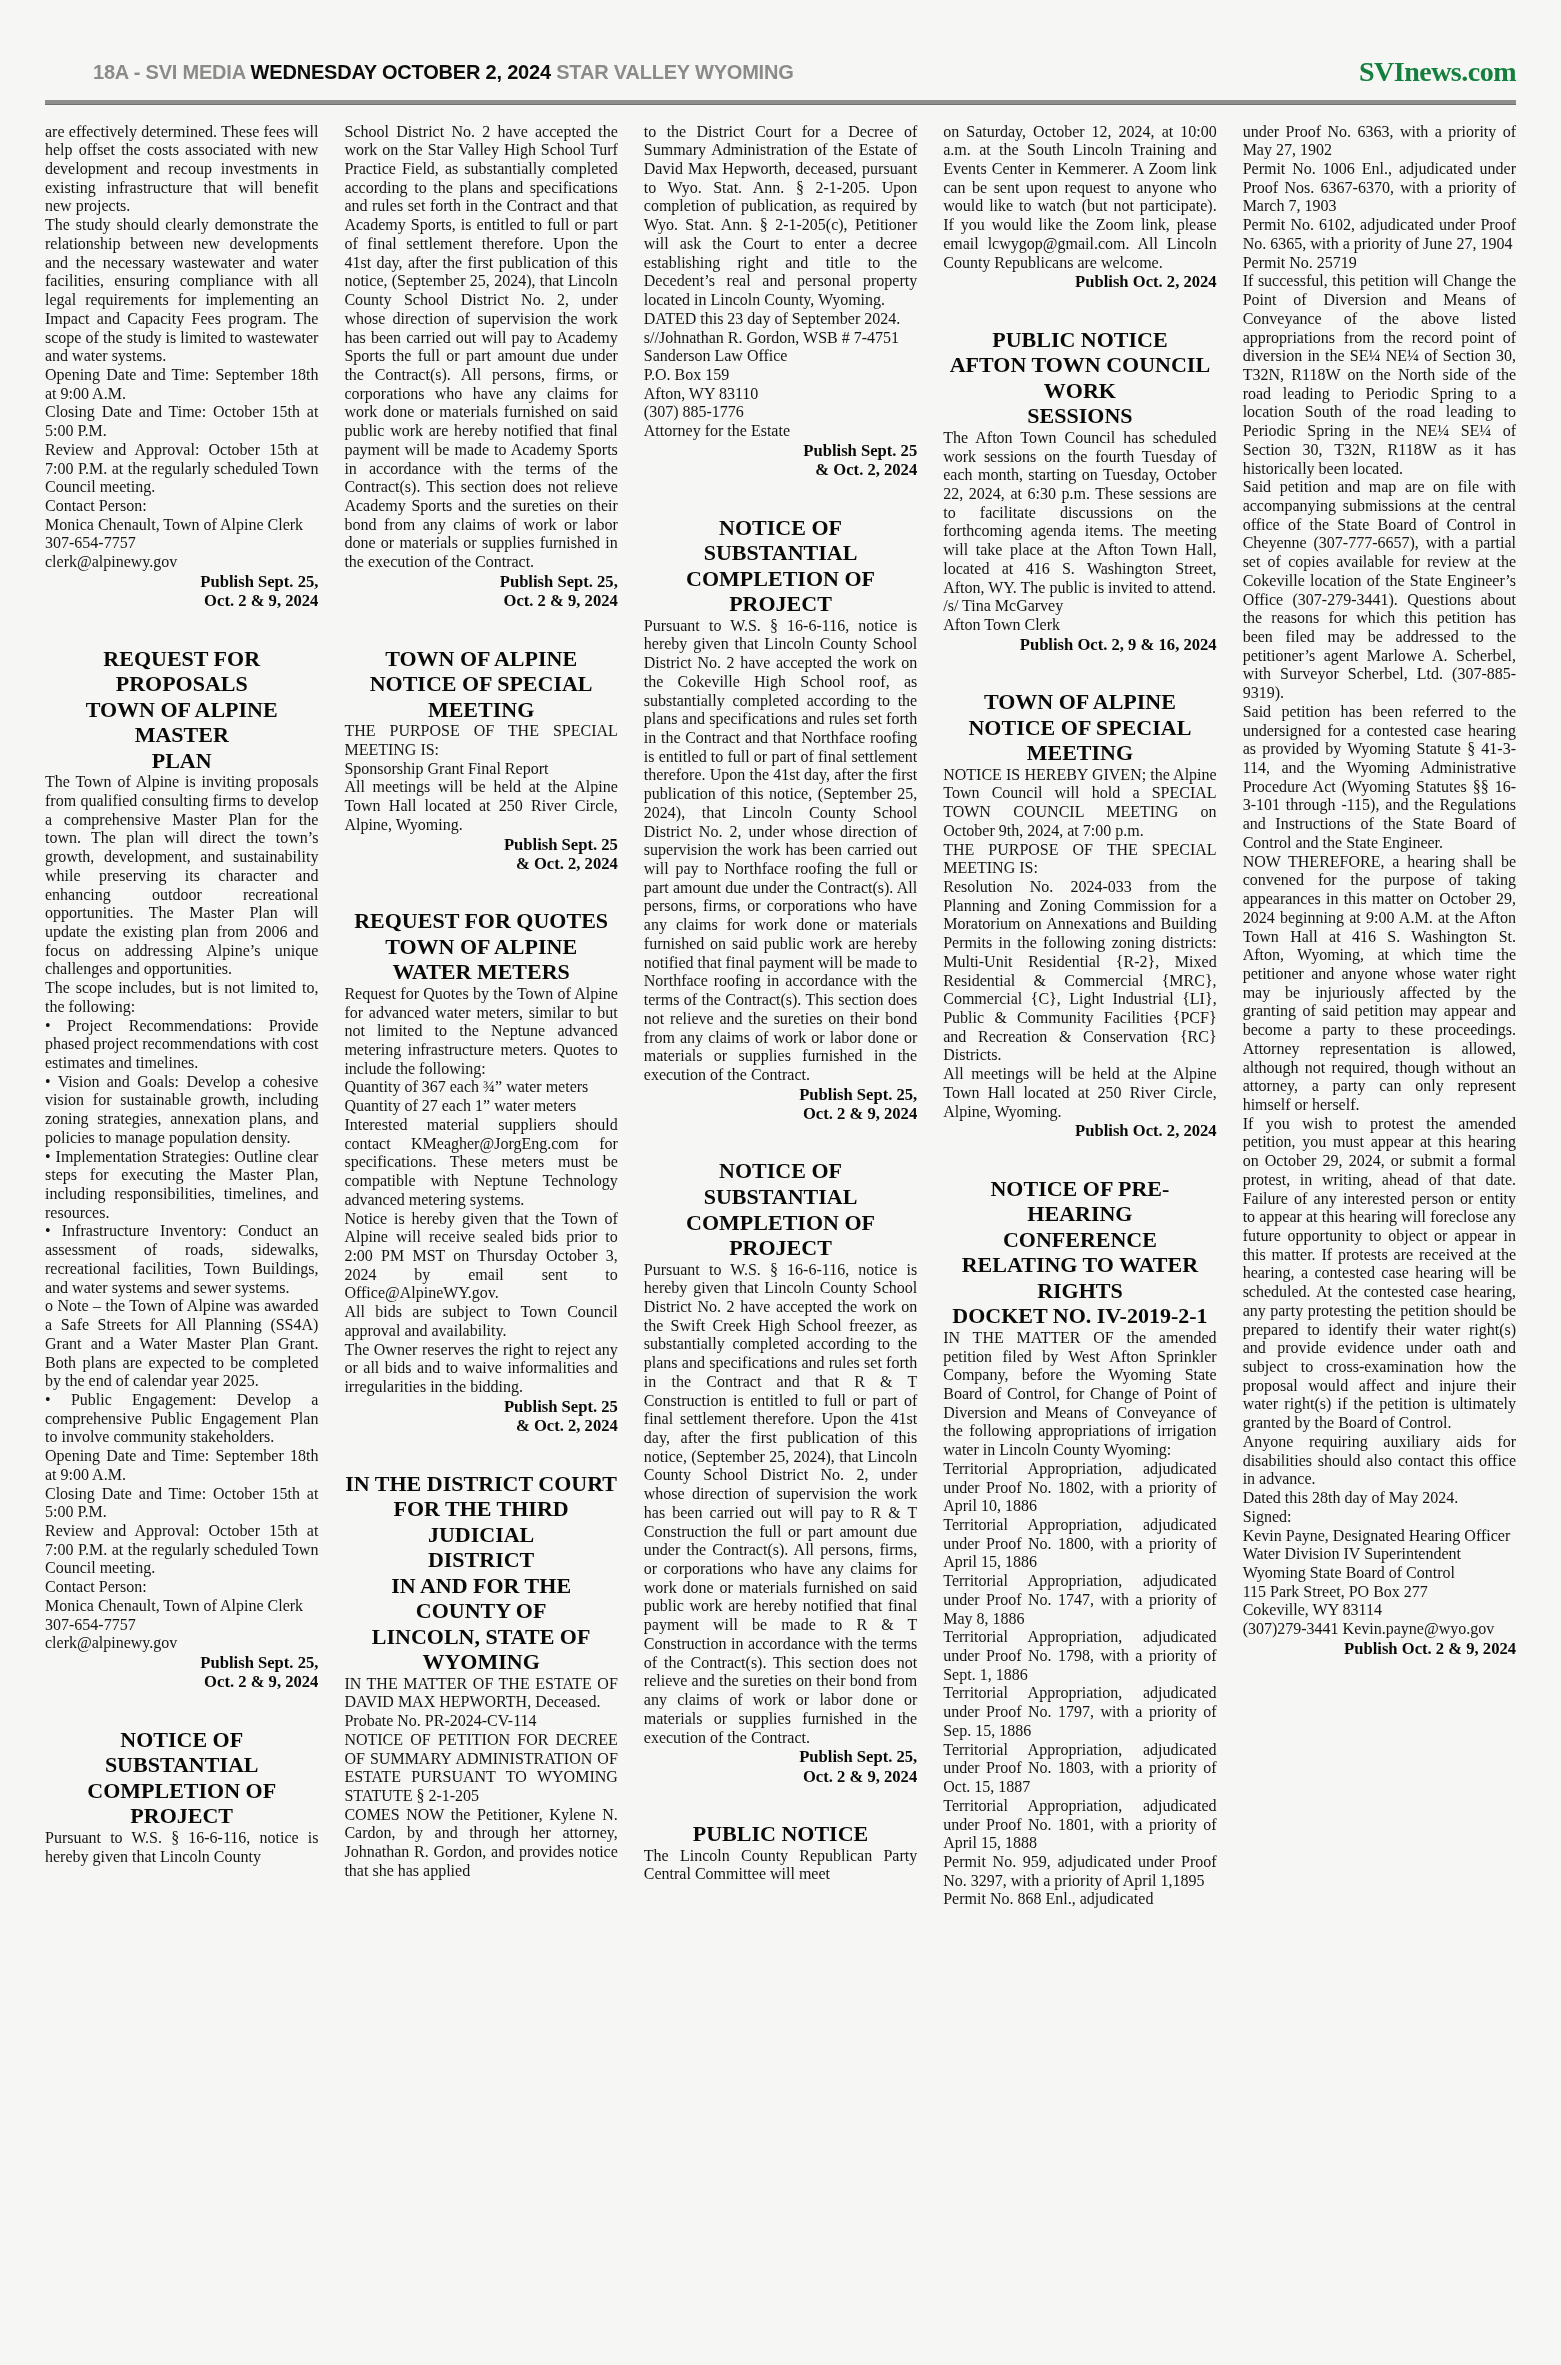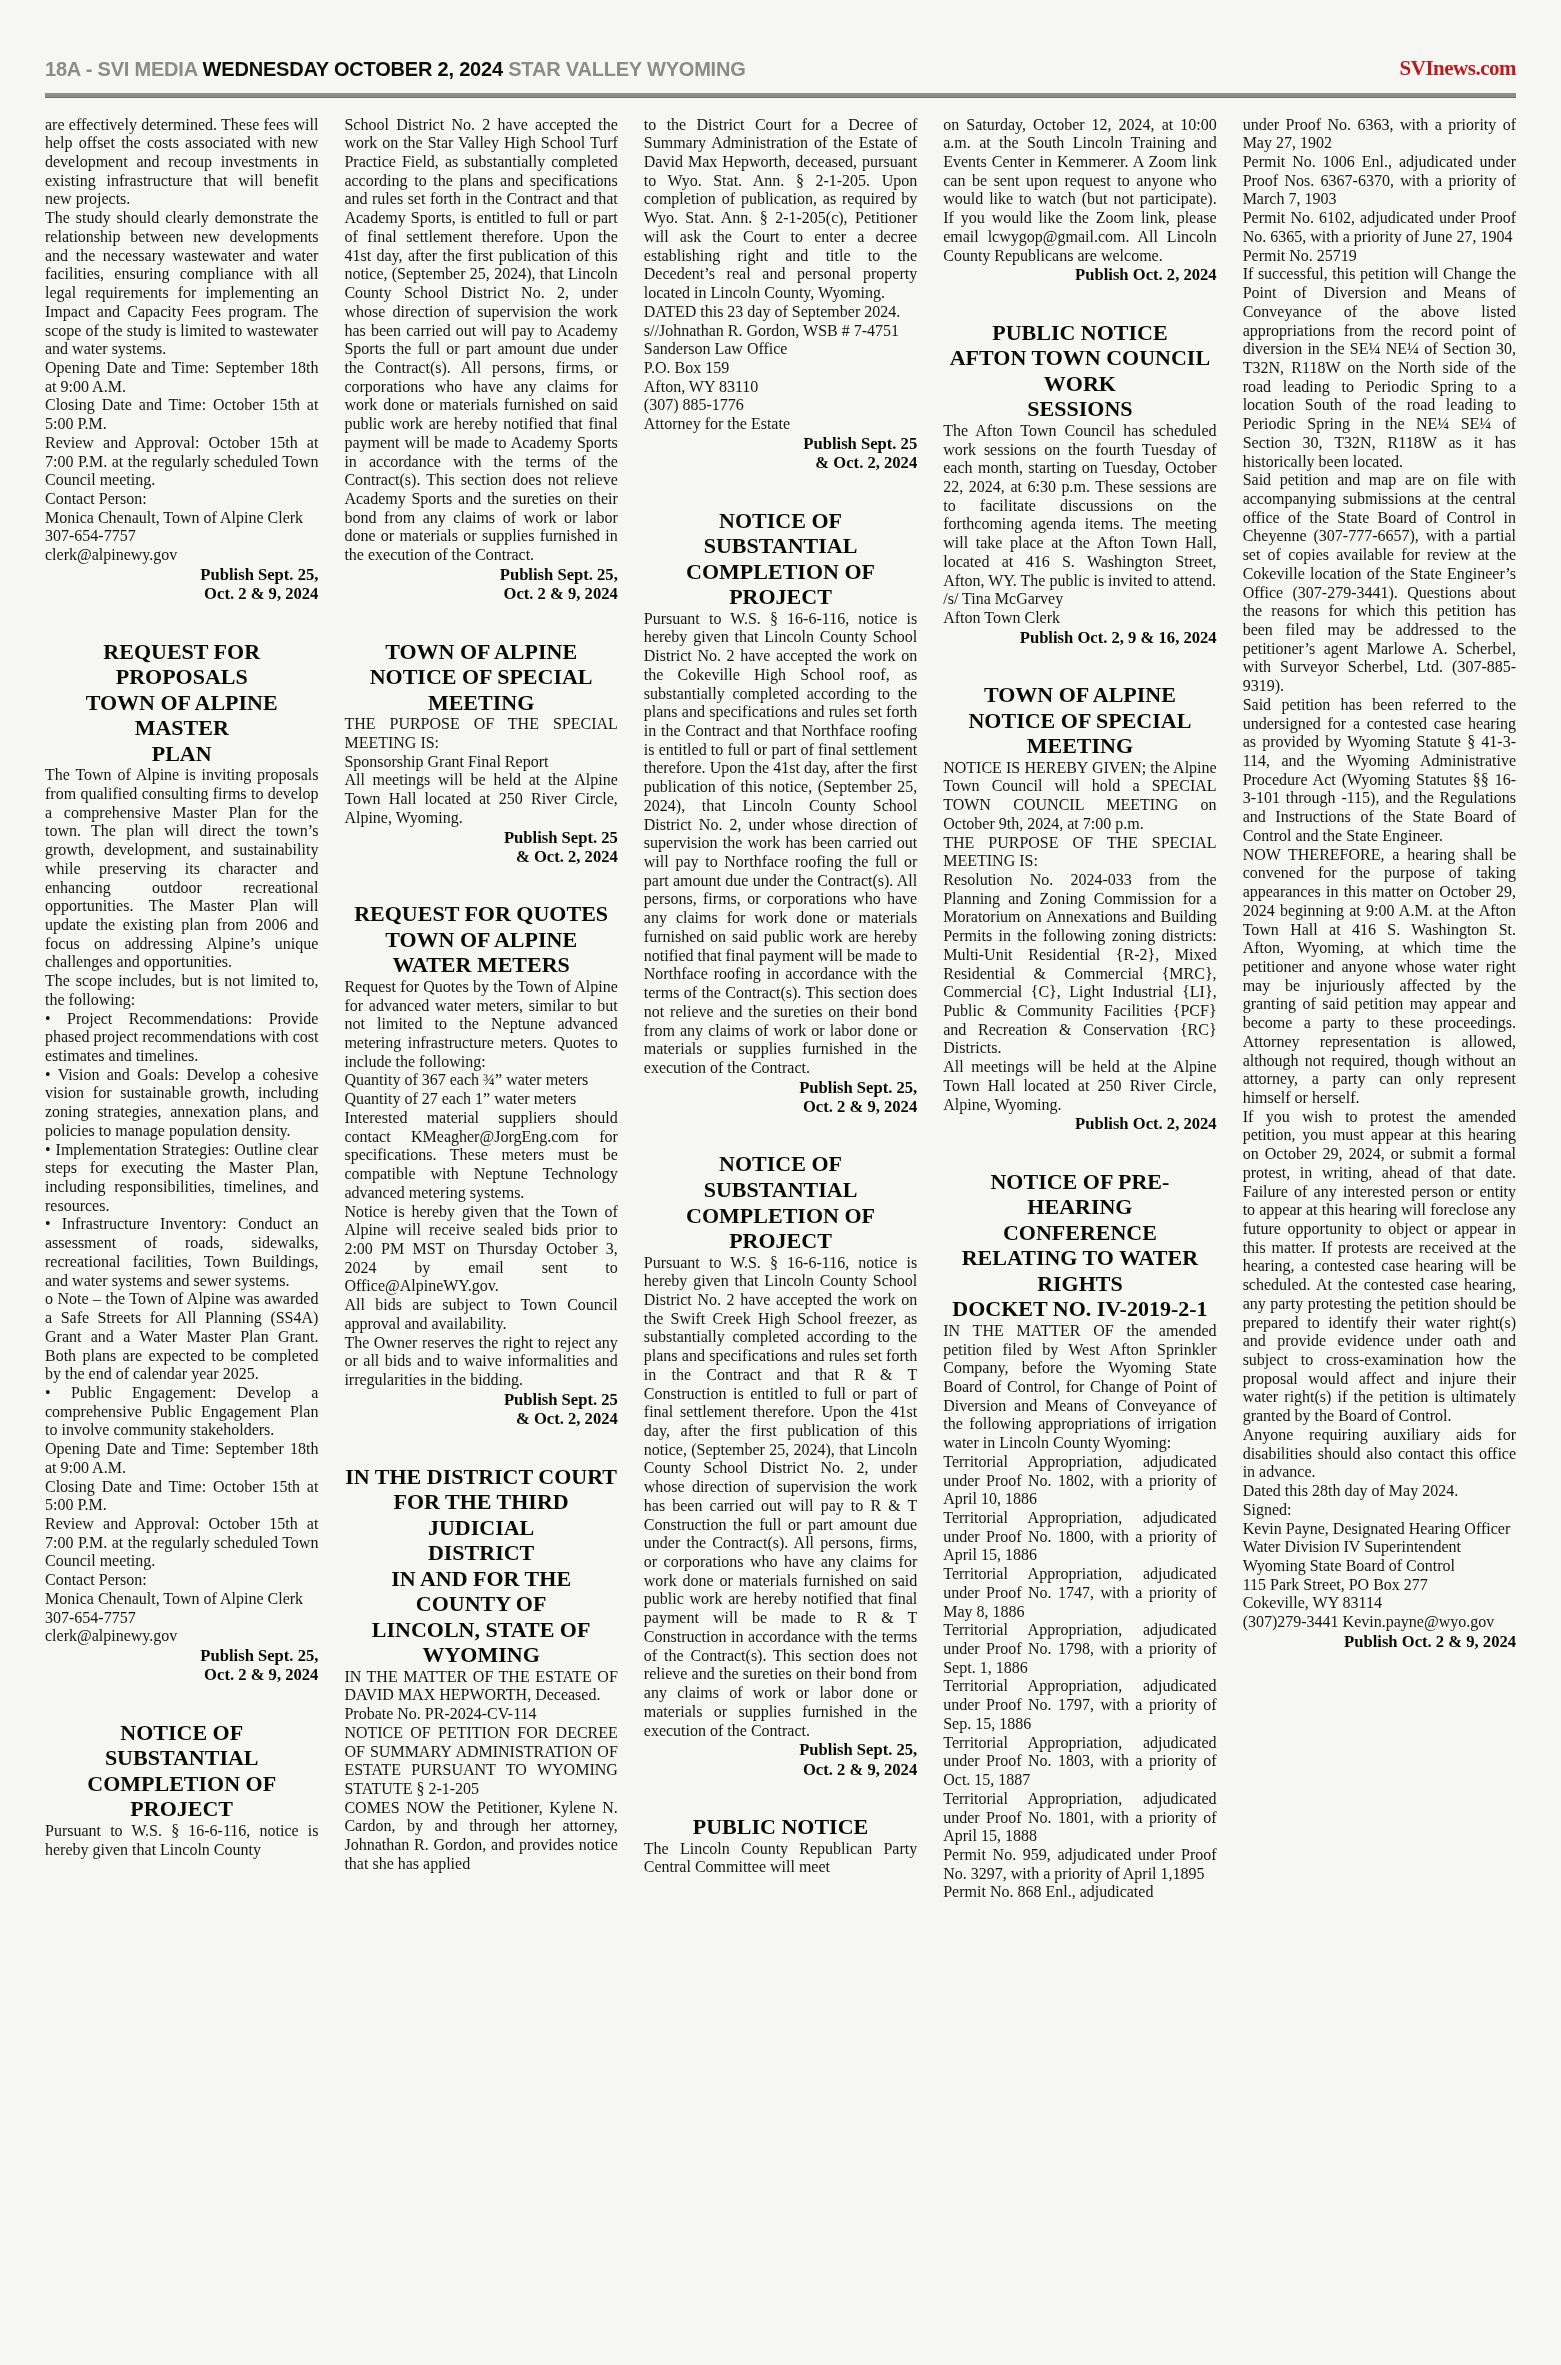--- a/index.html
+++ b/index.html
@@ -8,37 +8,38 @@
     width: 1561px;
     height: 2413px;
     background: #f6f6f4;
     overflow: hidden;
     font-family: "Liberation Serif", serif;
     color: #141414;
   }
   .masthead {
     display: flex;
     justify-content: space-between;
-    align-items: flex-end;
+    align-items: center;
     padding: 56px 45px 0 45px;
+    margin-left: 48px;
   }
   .masthead-left {
     font-family: "Liberation Sans", sans-serif;
     font-size: 20px;
     font-weight: bold;
     letter-spacing: -0.2px;
     white-space: nowrap;
   }
   .mh-gray { color: #8b8b8b; }
   .mh-black { color: #0d0d0d; }
   .masthead-right {
     font-family: "Liberation Serif", serif;
     font-weight: bold;
-    font-size: 21px;
-    color: #b91c1c;
+    font-size: 28px;
+    color: #15803d;
     letter-spacing: -0.5px;
   }
   .page-rule {
     height: 3.3px;
     background: #8e8e8e;
     border-bottom: 0.9px solid #6f6f6f;
     margin: 12.3px 45px 0 45px;
   }
   .columns {
     display: flex;

